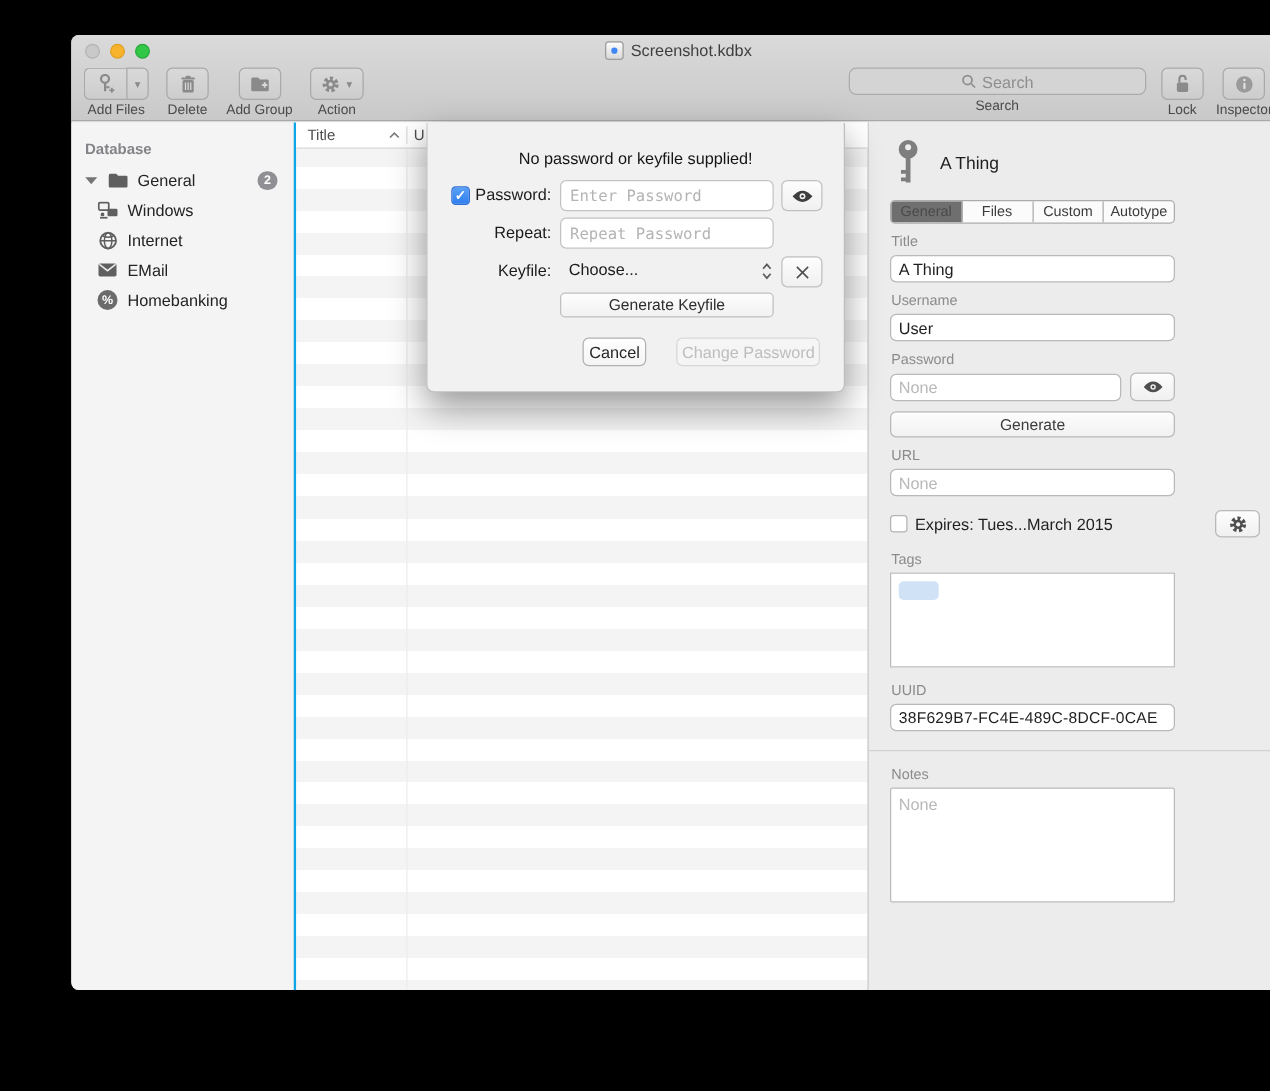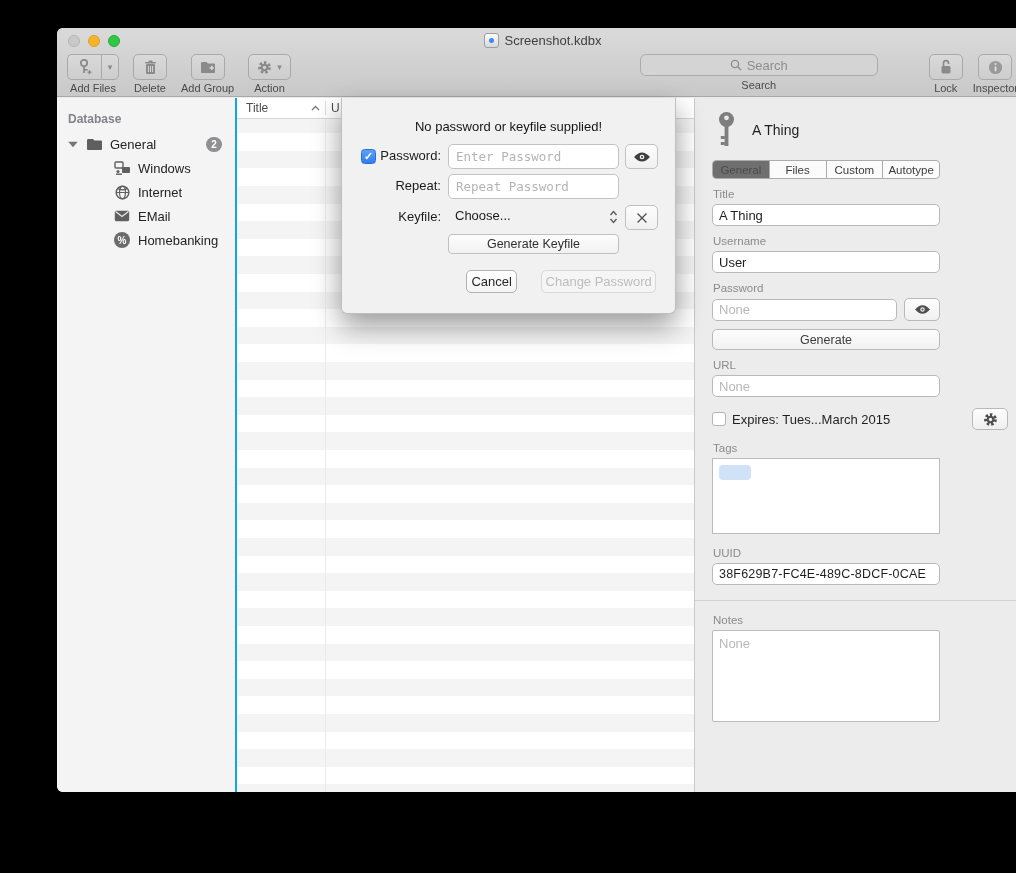--- a/index.html
+++ b/index.html
@@ -38,21 +38,21 @@
 
   
   .content { position:absolute; top:70px; left:0; right:0; bottom:0; display:flex; }
 
   .sidebar { width:180px; background:#f4f4f5; border-right:2px solid #0ea5e9; padding-top:8px; }
   .sb-header { font-size:12px; color:#838388; font-weight:bold; padding:6px 0 6px 11px; }
   .sb-row { display:flex; align-items:center; height:24px; font-size:13px; color:#232323; position:relative; }
   .sb-row .disc { width:0; height:0; border-left:6px solid transparent; border-right:6px solid transparent;
                   border-top:7px solid #757575; margin:0 6px 0 10px; transform:scale(.8); }
   .sb-row .ico { width:18px; display:flex; justify-content:center; margin-right:7px; color:#5f5f5f; }
-  .sb-row.child { padding-left:56px; }
+  .sb-row.child { padding-left:20px; }
   .badge { margin-left:auto; margin-right:13px; background:#8f8f94; color:#fff; font-size:10px; font-weight:bold;
            border-radius:8px; min-width:16px; height:15px; display:flex; align-items:center; justify-content:center; padding:0 4px; }
   .pct { width:16px; height:16px; border-radius:50%; background:#6b6b6b; color:#fff; font-size:10px; font-weight:bold;
          display:flex; align-items:center; justify-content:center; }
 
   .listpane { width:458px; background:repeating-linear-gradient(to bottom,#ffffff 0 17.6px,#f4f4f5 17.6px 35.2px);
               border-right:1px solid #c9c9c9; position:relative; }
   .list-header { height:21px; background:#fff; border-bottom:1px solid #d6d6d6; display:flex; align-items:center;
                  font-size:12px; color:#4d4d4d; position:relative; }
   .list-header .col1 { padding-left:9px; }
@@ -193,21 +193,21 @@
       <div class="search-wrap">
         <div class="search-field">
           <svg width="12" height="12" viewBox="0 0 12 12">
             <circle cx="5" cy="5" r="3.6" fill="none" stroke="#8e8e8e" stroke-width="1.4"></circle>
             <line x1="7.8" y1="7.8" x2="11" y2="11" stroke="#8e8e8e" stroke-width="1.4"></line>
           </svg>
           <span>Search</span>
         </div>
         <span class="lbl" style="font-size:11px; color:#4a4a4a; margin-top:3px;">Search</span>
       </div>
-      <div class="tb-item" style="margin-right:10px;margin-left:39px;">
+      <div class="tb-item" style="margin-right:10px;">
         <div class="bezel tb-btn">
           <svg width="14" height="16" viewBox="0 0 14 16">
             <rect x="2.5" y="7" width="9" height="7.5" rx="1.4" fill="#8a8a8a"></rect>
             <path d="M4.5 7 L4.5 4.2 Q4.5 1.6 7 1.6 Q9.5 1.6 9.5 4.2 L9.5 5" fill="none" stroke="#8a8a8a" stroke-width="1.7"></path>
           </svg>
         </div>
         <span class="lbl">Lock</span>
       </div>
       <div class="tb-item" style="margin-right:0;">
         <div class="bezel tb-btn">

